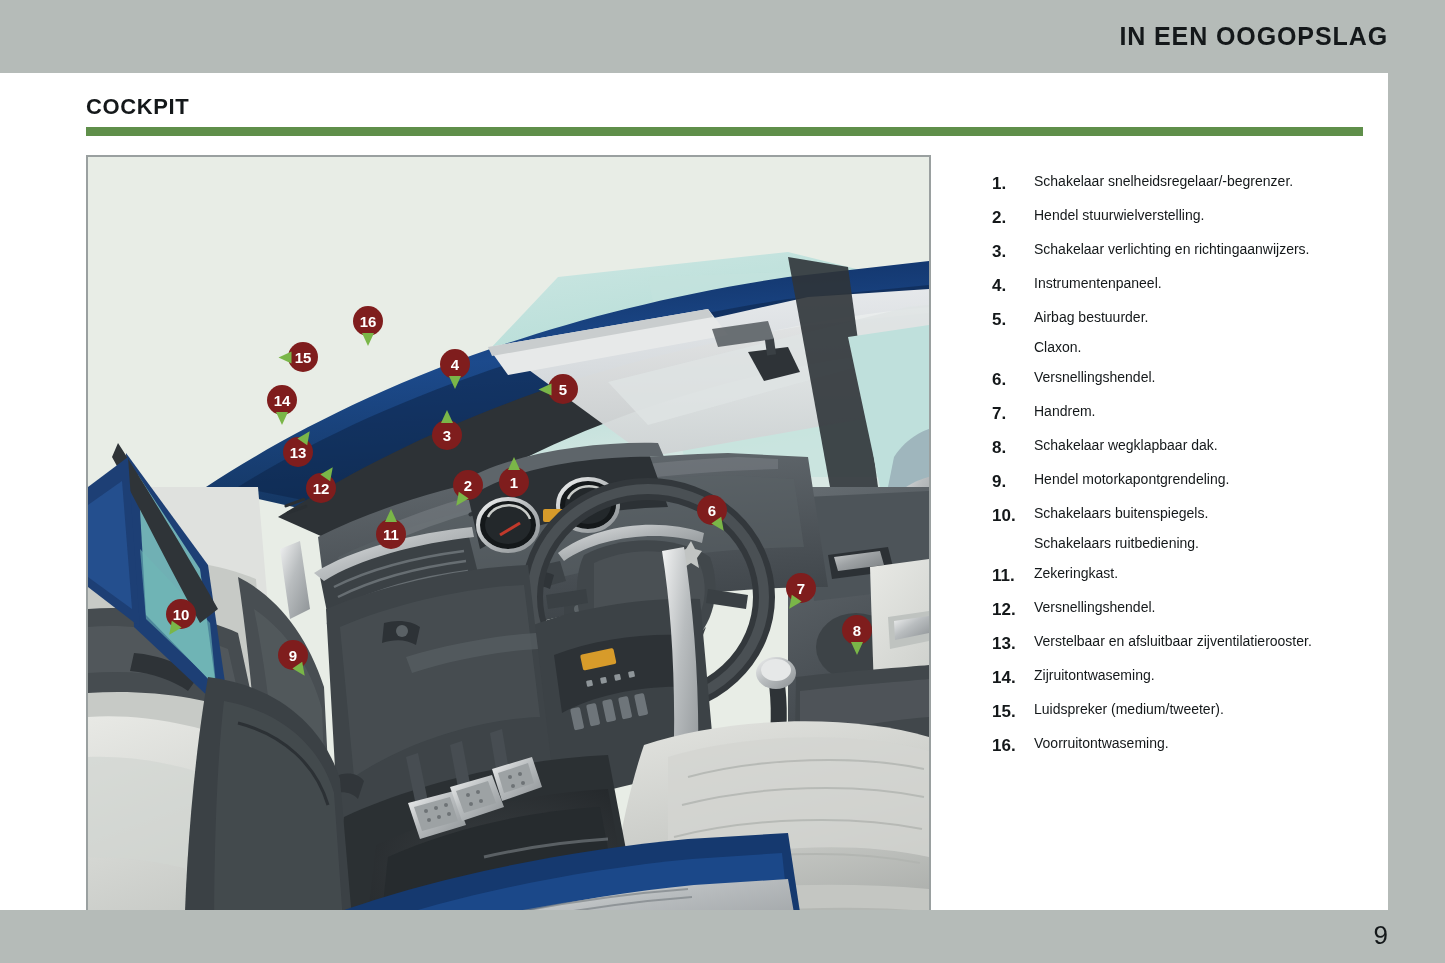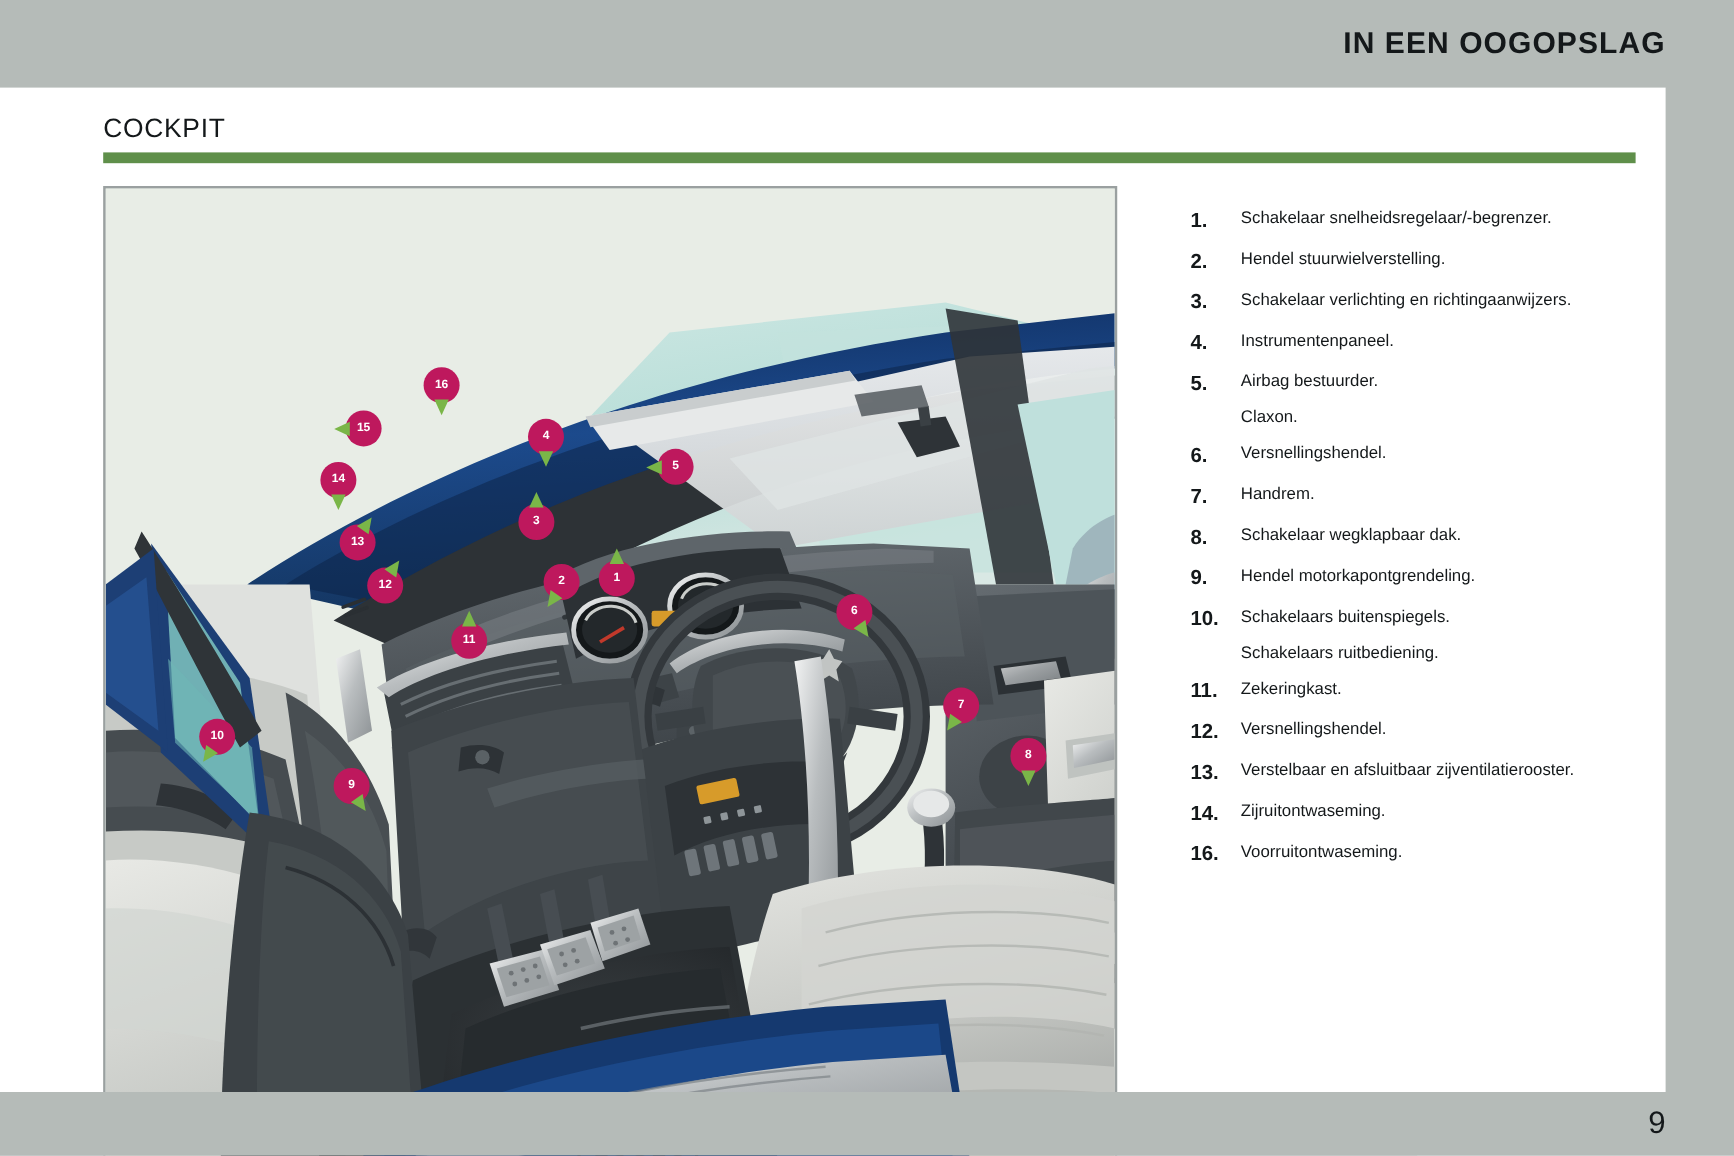--- a/index.html
+++ b/index.html
@@ -44,21 +44,21 @@
     left: 0; top: 73px;
     width: 1388px; height: 837px;
     background: #ffffff;
   }
 
   
   .page-heading {
     position: absolute;
     left: 86px; top: 21px;
     font-size: 22px;
-    font-weight: normal;
+    font-weight: bold;
     letter-spacing: 0.6px;
     color: #14181a;
   }
   .heading-rule {
     position: absolute;
     left: 86px; top: 54px;
     width: 1277px; height: 9px;
     background: #5f8f4a;
   }
 
@@ -71,23 +71,23 @@
     background: #e8ede6;
     overflow: hidden;
   }
   .figure svg { display: block; width: 100%; height: 100%; }
 
   
   .callout {
     position: absolute;
     width: 30px; height: 30px;
     border-radius: 50%;
-    background: #be185d;
+    background: #7f1d1d;
     color: #ffffff;
-    font-size: 10px;
+    font-size: 15px;
     font-weight: bold;
     display: flex;
     align-items: center;
     justify-content: center;
     line-height: 1;
     z-index: 5;
   }
   .callout .tail {
     position: absolute;
     width: 0; height: 0;
@@ -640,20 +640,24 @@
         </li>
         <li class="legend-item">
           <span class="legend-num">13.</span>
           <span class="legend-text">Verstelbaar en afsluitbaar zijventilatierooster.</span>
         </li>
         <li class="legend-item">
           <span class="legend-num">14.</span>
           <span class="legend-text">Zijruitontwaseming.</span>
         </li>
         <li class="legend-item">
+          <span class="legend-num">15.</span>
+          <span class="legend-text">Luidspreker (medium/tweeter).</span>
+        </li>
+        <li class="legend-item">
           <span class="legend-num">16.</span>
           <span class="legend-text">Voorruitontwaseming.</span>
         </li>
       </ol>
 
   </div>
 
   <div class="bottom-band">
     <div class="page-number">9</div>
   </div>

